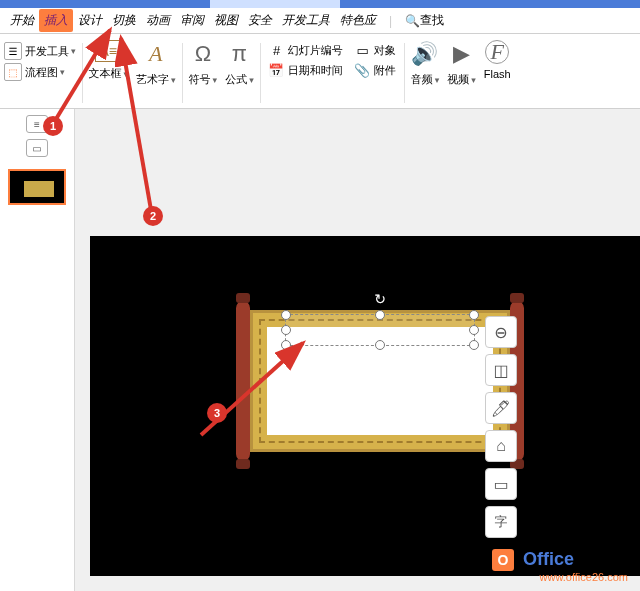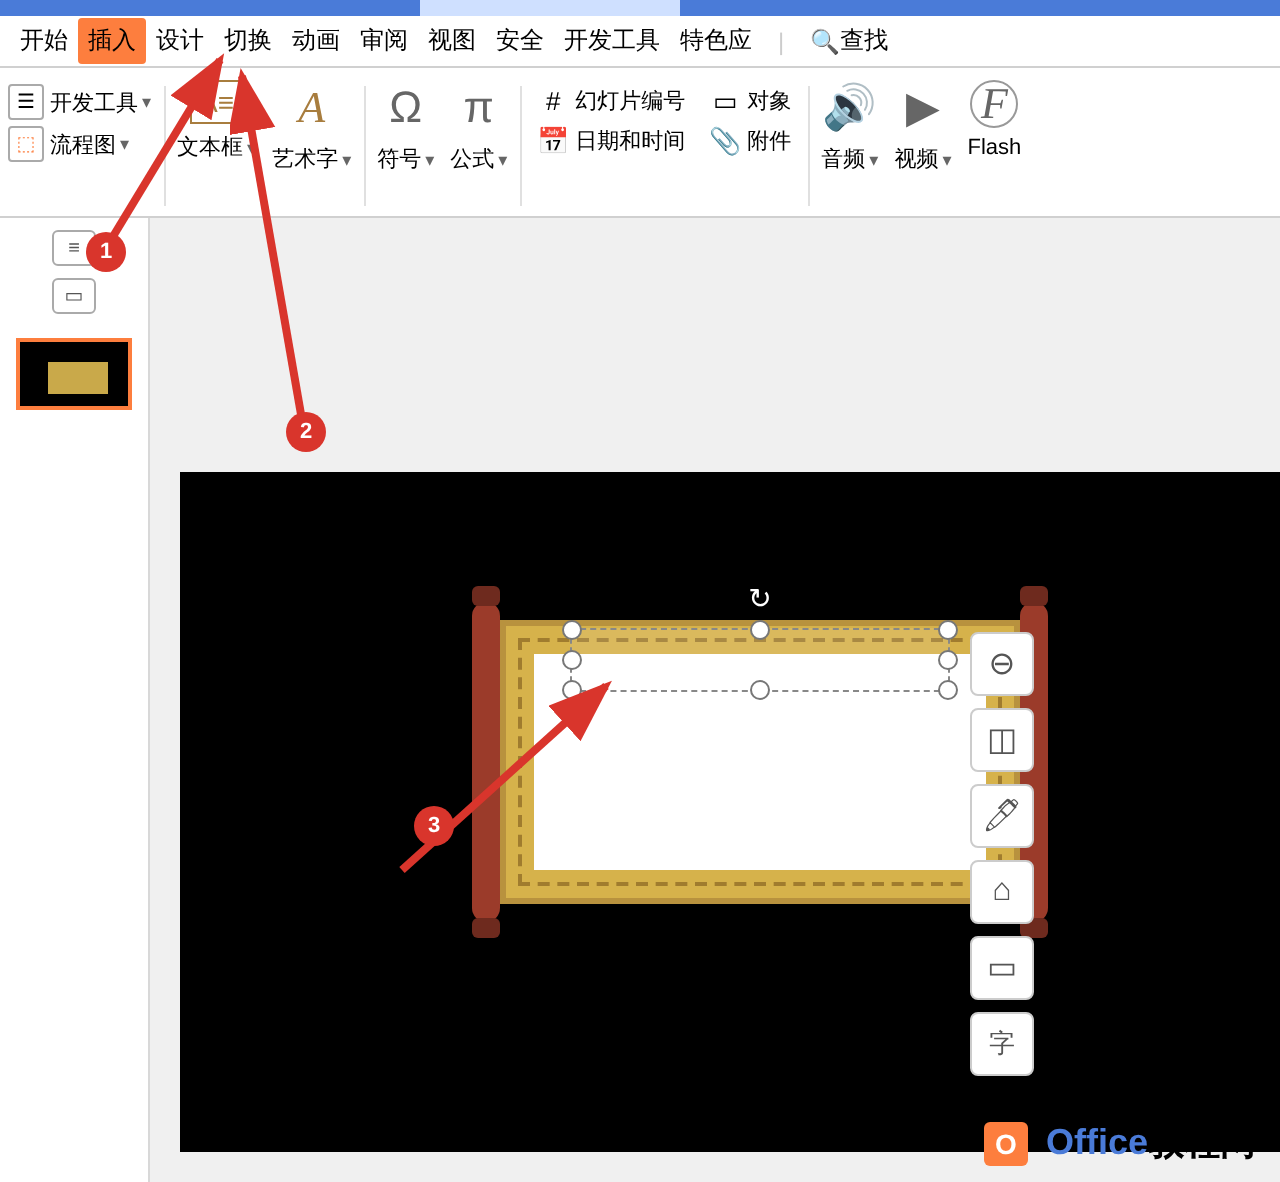--- a/index.html
+++ b/index.html
@@ -2,22 +2,22 @@
 <html><head>
   <meta charset="utf-8">
   <style>
     * { margin: 0; padding: 0; box-sizing: border-box; }
     body { font-family: "Microsoft YaHei", Arial, sans-serif; font-size: 12px; background: #fff; width: 640px; height: 591px; overflow: hidden; position: relative; }
     
     .title-bar { height: 8px; display: flex; }
     .title-bar .seg { height: 100%; }
     
     .main-tabs { display: flex; align-items: center; height: 26px; padding: 0 5px; border-bottom: 1px solid #d0d0d0; }
-    .main-tabs .tab { padding: 3px 5px; cursor: pointer; white-space: nowrap; }
-    .main-tabs .tab.active { background: #fd7e3e; color: #000000; border-radius: 2px; }
+    .main-tabs .tab { padding: 3px 5px; cursor: pointer; white-space: nowrap; font-style: italic; }
+    .main-tabs .tab.active { background: #fd7e3e; color: #701a75; border-radius: 2px; }
     .main-tabs .sep { color: #ccc; margin: 0 8px; }
     .main-tabs .search-ico { margin-left: 5px; }
     
     .ribbon { display: flex; align-items: flex-start; height: 75px; border-bottom: 1px solid #d0d0d0; padding: 4px 0; }
     .ribbon-group { display: flex; flex-direction: column; align-items: center; padding: 2px 6px; }
     .ribbon-sep { width: 1px; background: #e0e0e0; height: 60px; margin: 5px 2px; }
     .rb-btn-big { display: flex; flex-direction: column; align-items: center; cursor: pointer; padding: 2px 4px; }
     .rb-icon-big { width: 28px; height: 28px; display: flex; align-items: center; justify-content: center; font-size: 22px; color: #a87d3e; }
     .rb-label { font-size: 11px; margin-top: 4px; white-space: nowrap; }
     .rb-dd { font-size: 9px; color: #666; margin-left: 2px; }
@@ -221,13 +221,14 @@
 <svg class="arrow" style="left:195px;top:335px" width="120" height="110">
   <line x1="6" y1="100" x2="108" y2="8" stroke="#d9352c" stroke-width="4" marker-end="url(#ah)"></line>
 </svg>
 <div class="anno-circle" style="left:207px;top:403px">3</div>
 
 <div class="watermark">
   <div class="wm-title">
     <span class="wm-ico">O</span>
     <span style="color:#4a7bd8">Office</span><span style="color:#000000">教程网</span>
   </div>
+  <div class="wm-url">www.office26.com</div>
 </div>
 
 </body></html>

